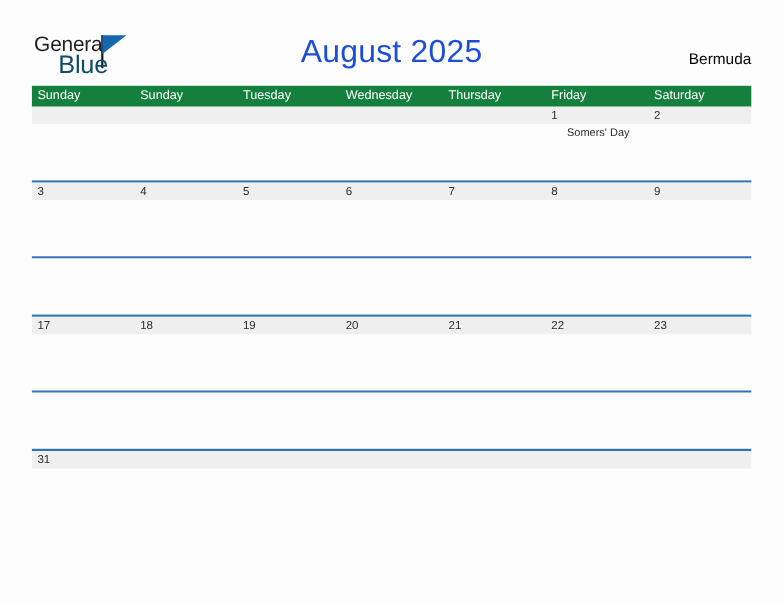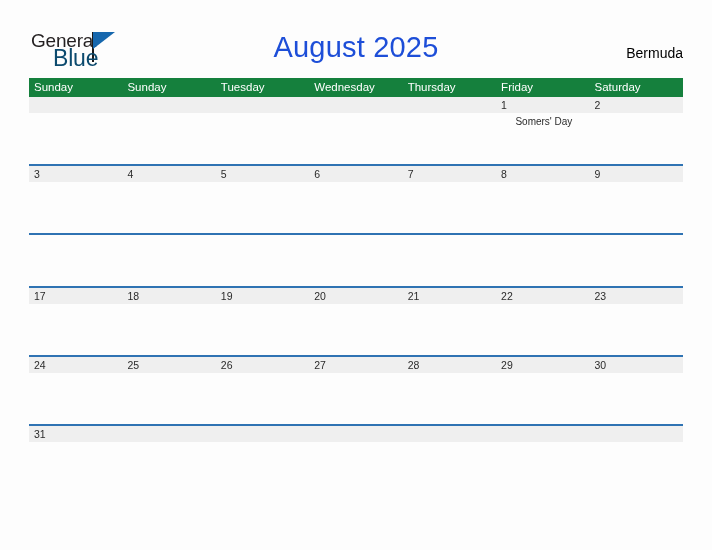--- a/index.html
+++ b/index.html
@@ -265,29 +265,20 @@
           <div class="event-cell"></div>
           <div class="event-cell"></div>
           <div class="event-cell"></div>
           <div class="event-cell"></div>
           <div class="event-cell"></div>
           <div class="event-cell"></div>
           <div class="event-cell"></div>
         </div>
       </div>
       <div class="week-row divider">
-        <div class="date-strip">
-          <div class="date-cell">24</div>
-          <div class="date-cell">25</div>
-          <div class="date-cell">26</div>
-          <div class="date-cell">27</div>
-          <div class="date-cell">28</div>
-          <div class="date-cell">29</div>
-          <div class="date-cell">30</div>
-        </div>
         <div class="event-strip">
           <div class="event-cell"></div>
           <div class="event-cell"></div>
           <div class="event-cell"></div>
           <div class="event-cell"></div>
           <div class="event-cell"></div>
           <div class="event-cell"></div>
           <div class="event-cell"></div>
         </div>
       </div>

